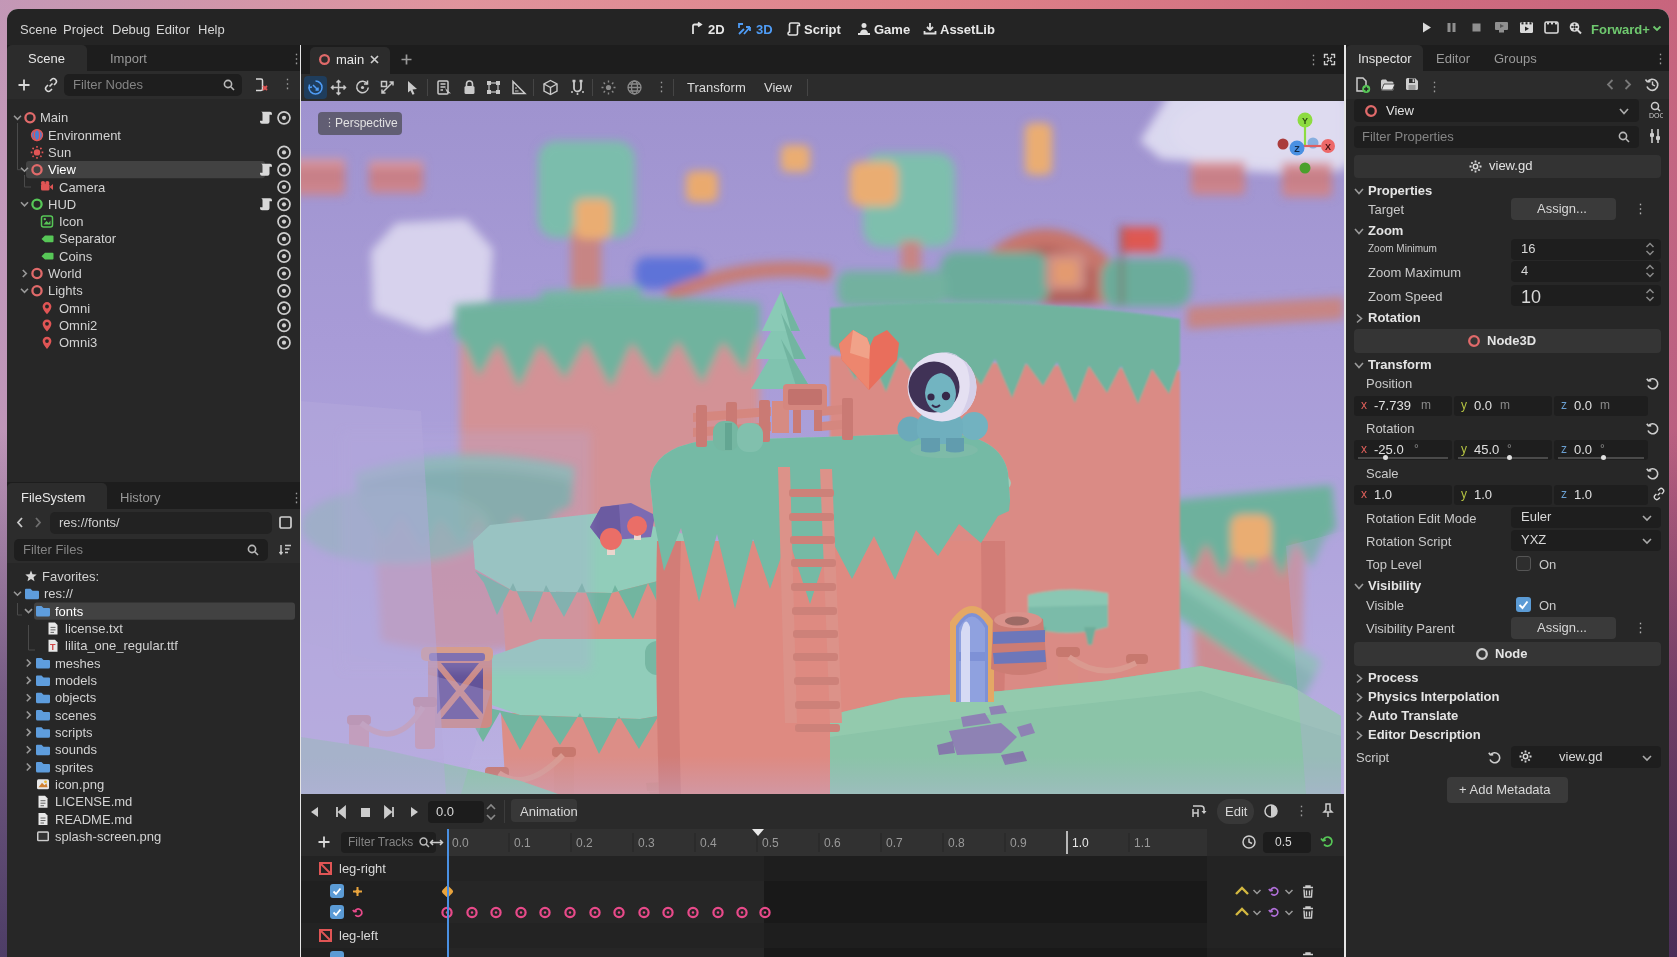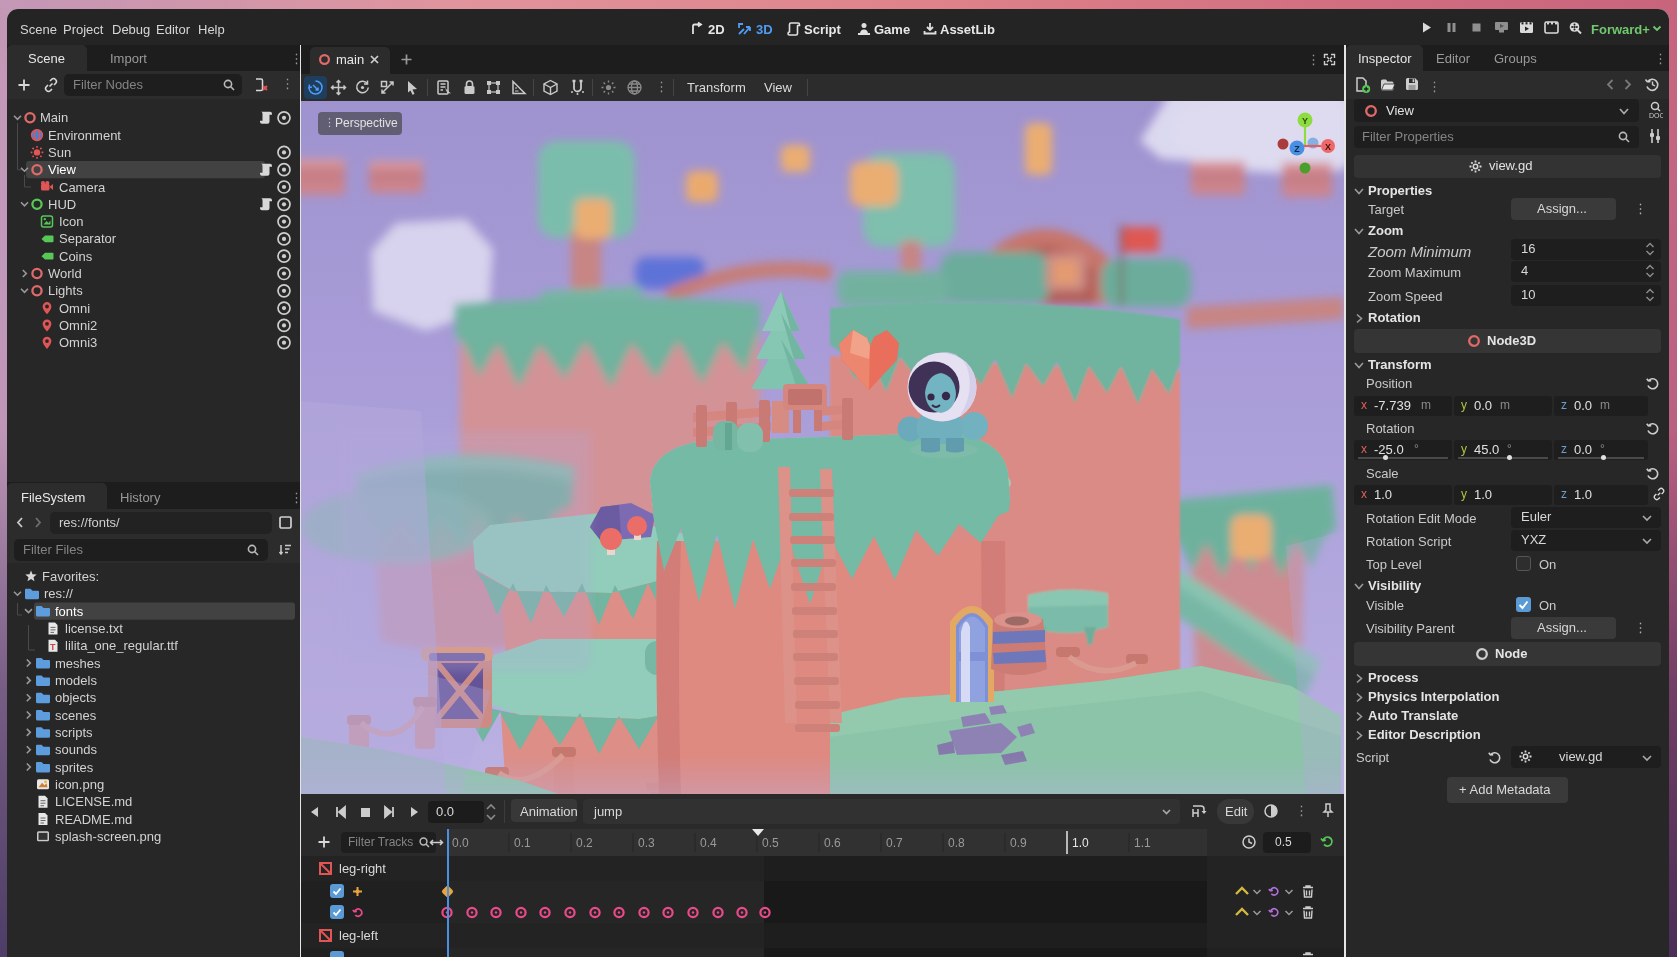--- a/index.html
+++ b/index.html
@@ -786,26 +786,20 @@
           <div class="abs" style="left:8px;top:3px;font-size:13px;color:#d8d8d8;">0.0</div>
         </div>
       <svg class="abs" style="left:184px;top:7px;" width="12" height="22" viewBox="0 0 12 22">
           <path d="M2 8 L6 4 L10 8" stroke="#8a8a8a" stroke-width="1.6" fill="none"></path>
           <path d="M2 14 L6 18 L10 14" stroke="#8a8a8a" stroke-width="1.6" fill="none"></path>
         </svg>
       <div class="abs" style="left:203px;top:6px;width:1px;height:23px;background:#3c3c3c;"></div>
       <div class="abs" style="left:210px;top:5px;width:66px;height:23px;background:#383838;border-radius:4px;">
           <div class="abs" style="left:9px;top:5px;font-size:13px;color:#d8d8d8;">Animation</div>
         </div>
-      <div class="abs" style="left:282px;top:5px;width:597px;height:25px;background:#313131;border-radius:4px;">
-          <div class="abs" style="left:11px;top:5px;font-size:13px;color:#d8d8d8;">jump</div>
-          <svg class="abs" style="left:578px;top:9px;" width="11" height="8" viewBox="0 0 11 8">
-            <path d="M2 2 L5.5 5.5 L9 2" stroke="#aaaaaa" stroke-width="1.6" fill="none"></path>
-          </svg>
-        </div>
       <svg class="abs" style="left:890px;top:9px;" width="17" height="17" viewBox="0 0 17 17">
           <path d="M2 3 L10 3 Q13 3 13 6 L13 8" stroke="#cdcdcd" stroke-width="1.5" fill="none"></path>
           <path d="M10.5 8 L13 11 L15.5 8 Z" fill="#cdcdcd"></path>
           <path d="M2 6 L2 14 M2 10 L7 10 M7 6 L7 14" stroke="#cdcdcd" stroke-width="1.5"></path>
         </svg>
       <div class="abs" style="left:916px;top:5px;width:37px;height:25px;background:#383838;border-radius:12px;">
           <div class="abs" style="left:8px;top:5px;font-size:13px;color:#d8d8d8;">Edit</div>
         </div>
       <svg class="abs" style="left:962px;top:9px;" width="16" height="16" viewBox="0 0 16 16">
           <circle cx="8" cy="8" r="6" fill="none" stroke="#cdcdcd" stroke-width="1.5"></circle>
@@ -1054,39 +1048,39 @@
     <div class="abs" style="left:22px;top:138px;font-size:13px;font-weight:bold;color:#e4e4e4;">Properties</div>
     <div class="abs" style="left:22px;top:157px;font-size:13px;color:#c9c9c9;">Target</div>
     <div class="abs" style="left:165px;top:153px;width:105px;height:22px;background:#3a3a3a;border-radius:4px;">
         <div class="abs" style="left:26px;top:3px;font-size:13px;color:#d8d8d8;">Assign...</div>
       </div>
     <div class="abs" style="left:288px;top:156px;color:#b0b0b0;font-size:13px;">⋮</div>
     <svg class="abs" style="left:7px;top:180px;" width="12" height="12" viewBox="0 0 12 12">
         <path d="M2 4 L6 8.5 L10 4" stroke="#9a9a9a" stroke-width="1.6" fill="none"></path>
       </svg>
     <div class="abs" style="left:22px;top:178px;font-size:13px;font-weight:bold;color:#e4e4e4;">Zoom</div>
-    <div class="abs" style="left:22px;top:198px;font-size:15px;color:#c9c9c9;font-style:italic;">Zoom Minimum</div>
+    <div class="abs" style="left:22px;top:198px;font-size:10px;color:#c9c9c9;">Zoom Minimum</div>
     <div class="abs" style="left:165px;top:194px;width:150px;height:21px;background:#1e1e1e;border-radius:4px;">
         <div class="abs" style="left:10px;top:2px;font-size:13px;color:#d8d8d8;">16</div>
         <svg class="abs" style="left:133px;top:2px;" width="12" height="16" viewBox="0 0 12 16">
           <path d="M2.5 6 L6 2.5 L9.5 6" stroke="#8a8a8a" stroke-width="1.5" fill="none"></path>
           <path d="M2.5 10 L6 13.5 L9.5 10" stroke="#8a8a8a" stroke-width="1.5" fill="none"></path>
         </svg>
       </div>
     <div class="abs" style="left:22px;top:220px;font-size:13px;color:#c9c9c9;">Zoom Maximum</div>
     <div class="abs" style="left:165px;top:216px;width:150px;height:21px;background:#1e1e1e;border-radius:4px;">
         <div class="abs" style="left:10px;top:2px;font-size:13px;color:#d8d8d8;">4</div>
         <svg class="abs" style="left:133px;top:2px;" width="12" height="16" viewBox="0 0 12 16">
           <path d="M2.5 6 L6 2.5 L9.5 6" stroke="#8a8a8a" stroke-width="1.5" fill="none"></path>
           <path d="M2.5 10 L6 13.5 L9.5 10" stroke="#8a8a8a" stroke-width="1.5" fill="none"></path>
         </svg>
       </div>
     <div class="abs" style="left:22px;top:244px;font-size:13px;color:#c9c9c9;">Zoom Speed</div>
     <div class="abs" style="left:165px;top:240px;width:150px;height:21px;background:#1e1e1e;border-radius:4px;">
-        <div class="abs" style="left:10px;top:2px;font-size:13px;color:#d8d8d8;">10</div>
+        <div class="abs" style="left:10px;top:2px;font-size:18px;color:#d8d8d8;">10</div>
         <svg class="abs" style="left:133px;top:2px;" width="12" height="16" viewBox="0 0 12 16">
           <path d="M2.5 6 L6 2.5 L9.5 6" stroke="#8a8a8a" stroke-width="1.5" fill="none"></path>
           <path d="M2.5 10 L6 13.5 L9.5 10" stroke="#8a8a8a" stroke-width="1.5" fill="none"></path>
         </svg>
       </div>
     <svg class="abs" style="left:7px;top:267px;" width="12" height="12" viewBox="0 0 12 12">
         <path d="M4 2.5 L8.5 6.5 L4 10.5" stroke="#9a9a9a" stroke-width="1.6" fill="none"></path>
       </svg>
     <div class="abs" style="left:22px;top:265px;font-size:13px;font-weight:bold;color:#e4e4e4;">Rotation</div>
     <div class="abs" style="left:8px;top:284px;width:307px;height:24px;background:#353535;border-radius:4px;"></div>

